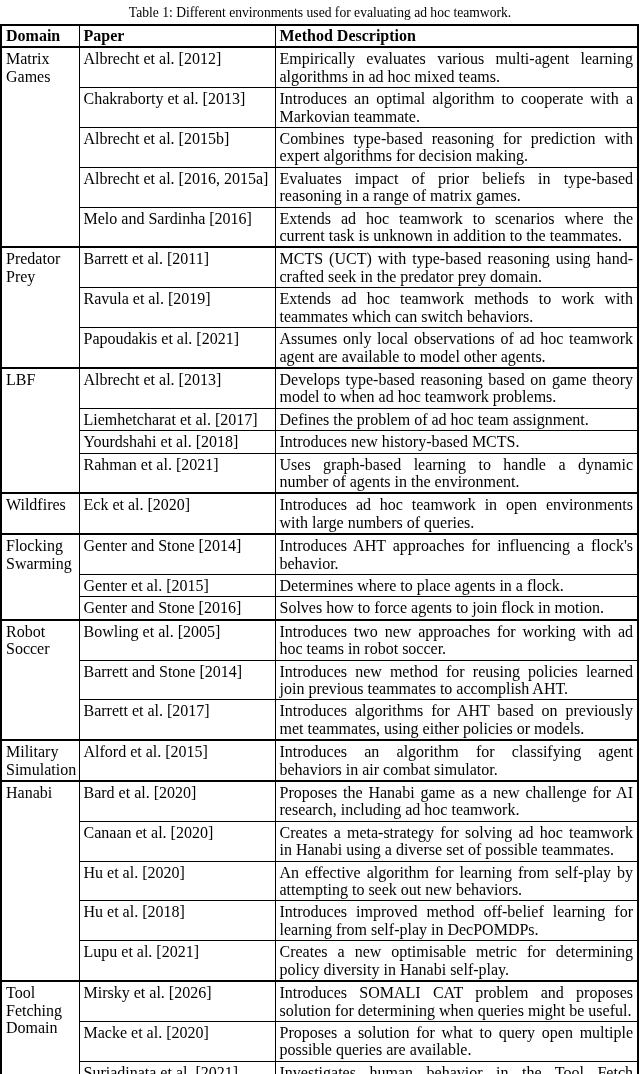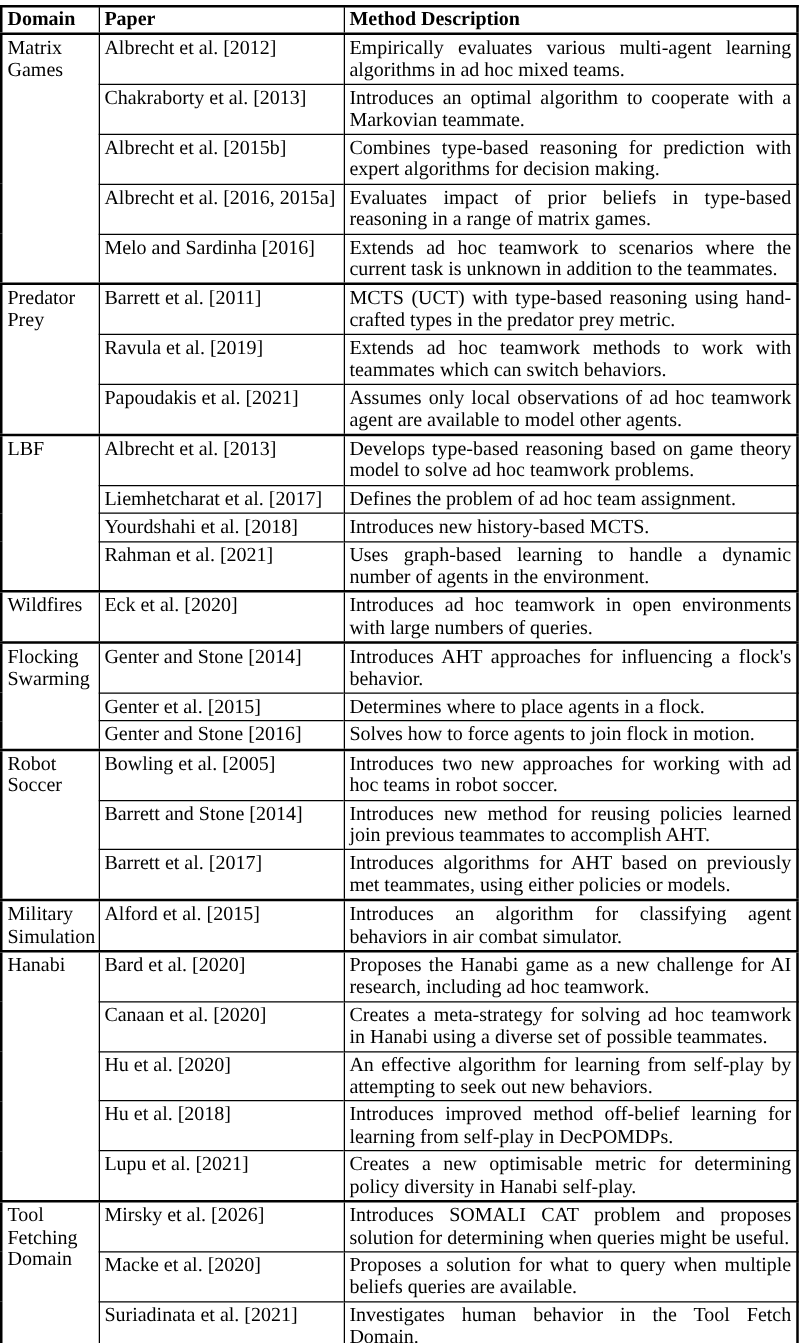--- a/index.html
+++ b/index.html
@@ -63,20 +63,21 @@
   td.desc-cell {
     text-align: justify;
     text-justify: inter-word;
     font-family: Liberation Serif, serif;
   }
 </style>
 </head>
 <body>
 
 <div class="page">
+  <div class="caption">Table 1: Different environments used for evaluating ad hoc teamwork.</div>
 
   <table class="paper-table">
     <colgroup>
       <col class="col-domain">
       <col class="col-paper">
       <col class="col-desc">
     </colgroup>
     <thead>
       <tr id="header-row">
           <th>Domain</th>
@@ -102,34 +103,34 @@
           <td class="paper-cell">Albrecht et al. [2016, 2015a]</td>
           <td class="desc-cell">Evaluates impact of prior beliefs in type-based reasoning in a range of matrix games.</td>
         </tr>
         <tr>
           <td class="paper-cell">Melo and Sardinha [2016]</td>
           <td class="desc-cell">Extends ad hoc teamwork to scenarios where the current task is unknown in addition to the teammates.</td>
         </tr>
         <tr class="group-start">
           <td rowspan="3" class="domain-cell">Predator Prey</td>
           <td class="paper-cell">Barrett et al. [2011]</td>
-          <td class="desc-cell">MCTS (UCT) with type-based reasoning using hand-crafted types in the predator prey metric.</td>
+          <td class="desc-cell">MCTS (UCT) with type-based reasoning using hand-crafted seek in the predator prey domain.</td>
         </tr>
         <tr>
           <td class="paper-cell">Ravula et al. [2019]</td>
           <td class="desc-cell">Extends ad hoc teamwork methods to work with teammates which can switch behaviors.</td>
         </tr>
         <tr>
           <td class="paper-cell">Papoudakis et al. [2021]</td>
           <td class="desc-cell">Assumes only local observations of ad hoc teamwork agent are available to model other agents.</td>
         </tr>
         <tr class="group-start">
           <td rowspan="4" class="domain-cell">LBF</td>
           <td class="paper-cell">Albrecht et al. [2013]</td>
-          <td class="desc-cell">Develops type-based reasoning based on game theory model to solve ad hoc teamwork problems.</td>
+          <td class="desc-cell">Develops type-based reasoning based on game theory model to when ad hoc teamwork problems.</td>
         </tr>
         <tr>
           <td class="paper-cell">Liemhetcharat et al. [2017]</td>
           <td class="desc-cell">Defines the problem of ad hoc team assignment.</td>
         </tr>
         <tr>
           <td class="paper-cell">Yourdshahi et al. [2018]</td>
           <td class="desc-cell">Introduces new history-based MCTS.</td>
         </tr>
         <tr>
@@ -193,21 +194,21 @@
           <td class="paper-cell">Lupu et al. [2021]</td>
           <td class="desc-cell">Creates a new optimisable metric for determining policy diversity in Hanabi self-play.</td>
         </tr>
         <tr class="group-start">
           <td rowspan="3" class="domain-cell">Tool Fetching Domain</td>
           <td class="paper-cell">Mirsky et al. [2026]</td>
           <td class="desc-cell">Introduces SOMALI CAT problem and proposes solution for determining when queries might be useful.</td>
         </tr>
         <tr>
           <td class="paper-cell">Macke et al. [2020]</td>
-          <td class="desc-cell">Proposes a solution for what to query when multiple beliefs queries are available.</td>
+          <td class="desc-cell">Proposes a solution for what to query open multiple possible queries are available.</td>
         </tr>
         <tr>
           <td class="paper-cell">Suriadinata et al. [2021]</td>
           <td class="desc-cell">Investigates human behavior in the Tool Fetch Domain.</td>
         </tr>
       </tbody>
   </table>
 </div>
 
 </body></html>

